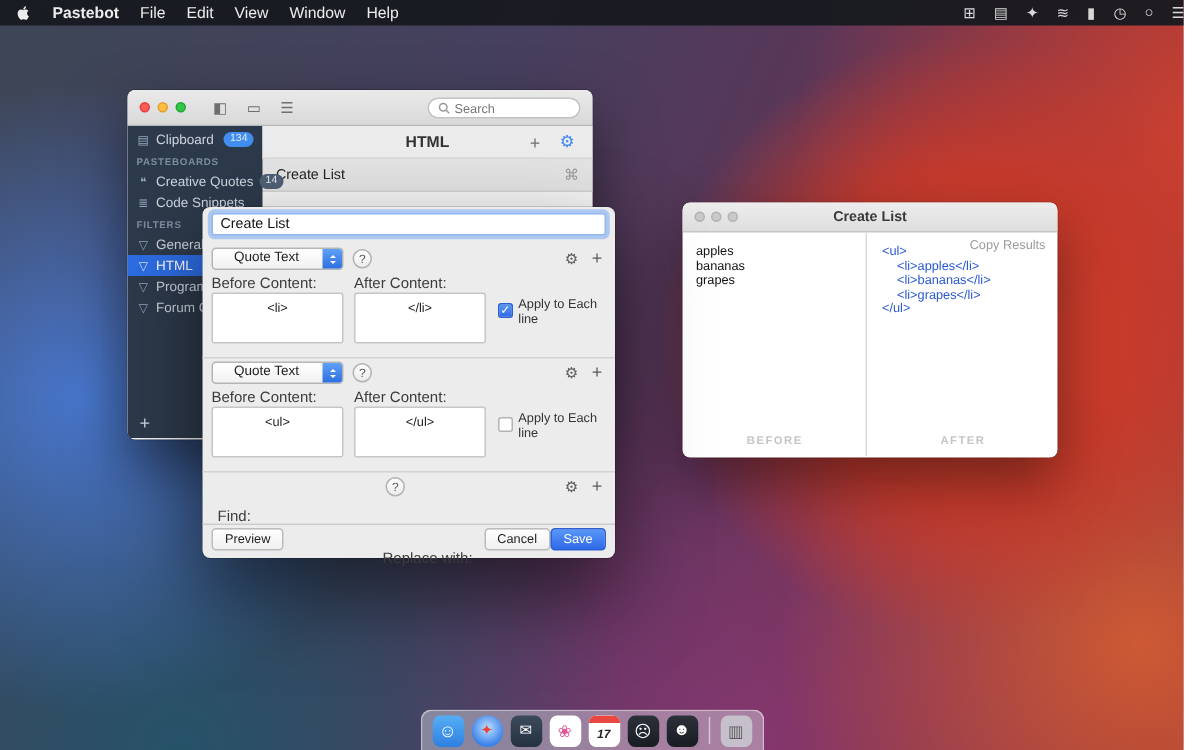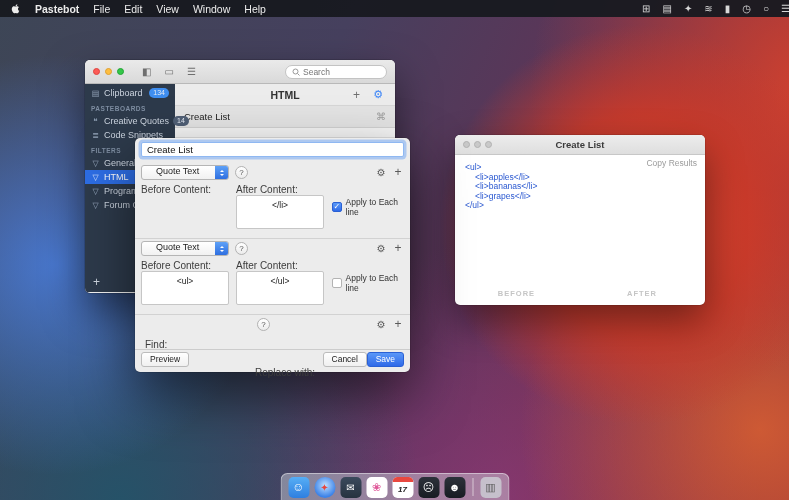--- a/index.html
+++ b/index.html
@@ -229,20 +229,21 @@
 
     <div class="popup" style="left:6px;top:27px;width:88px;">
       <span>Quote Text</span>
       <span class="popup-cap"></span>
     </div>
     <div class="help-btn" style="left:100px;top:28px;">?</div>
     <div class="gear-btn" style="top:29px;">⚙</div>
     <div class="plus-btn" style="top:27px;">+</div>
     <div class="dlg-lbl" style="left:6px;top:46px;">Before Content:</div>
     <div class="dlg-lbl" style="left:101px;top:46px;">After Content:</div>
+    <div class="ta" style="left:6px;top:57px;">&lt;li&gt;</div>
     <div class="ta" style="left:101px;top:57px;">&lt;/li&gt;</div>
     <div class="chk" style="left:197px;top:59px;">
       <span class="box checked">✓</span>
       <span class="lbl">Apply to Each line</span>
     </div>
     <div class="dlg-div" style="top:100px;"></div>
 
     <div class="popup" style="left:6px;top:103px;width:88px;">
       <span>Quote Text</span>
       <span class="popup-cap"></span>
@@ -276,20 +277,25 @@
     <div class="pv-titlebar">
       <div class="pv-dots">
         <span class="pv-dot"></span>
         <span class="pv-dot"></span>
         <span class="pv-dot"></span>
       </div>
       <div class="pv-title">Create List</div>
       <div class="pv-copy">Copy Results</div>
     </div>
     <div class="pv-body">
+      <div class="pv-left">
+        <div>apples</div>
+        <div>bananas</div>
+        <div>grapes</div>
+      </div>
       <div class="pv-right">
         <div>&lt;ul&gt;</div>
         <div class="indent">&lt;li&gt;apples&lt;/li&gt;</div>
         <div class="indent">&lt;li&gt;bananas&lt;/li&gt;</div>
         <div class="indent">&lt;li&gt;grapes&lt;/li&gt;</div>
         <div>&lt;/ul&gt;</div>
       </div>
       <div class="pv-caption before">BEFORE</div>
       <div class="pv-caption after">AFTER</div>
     </div>

